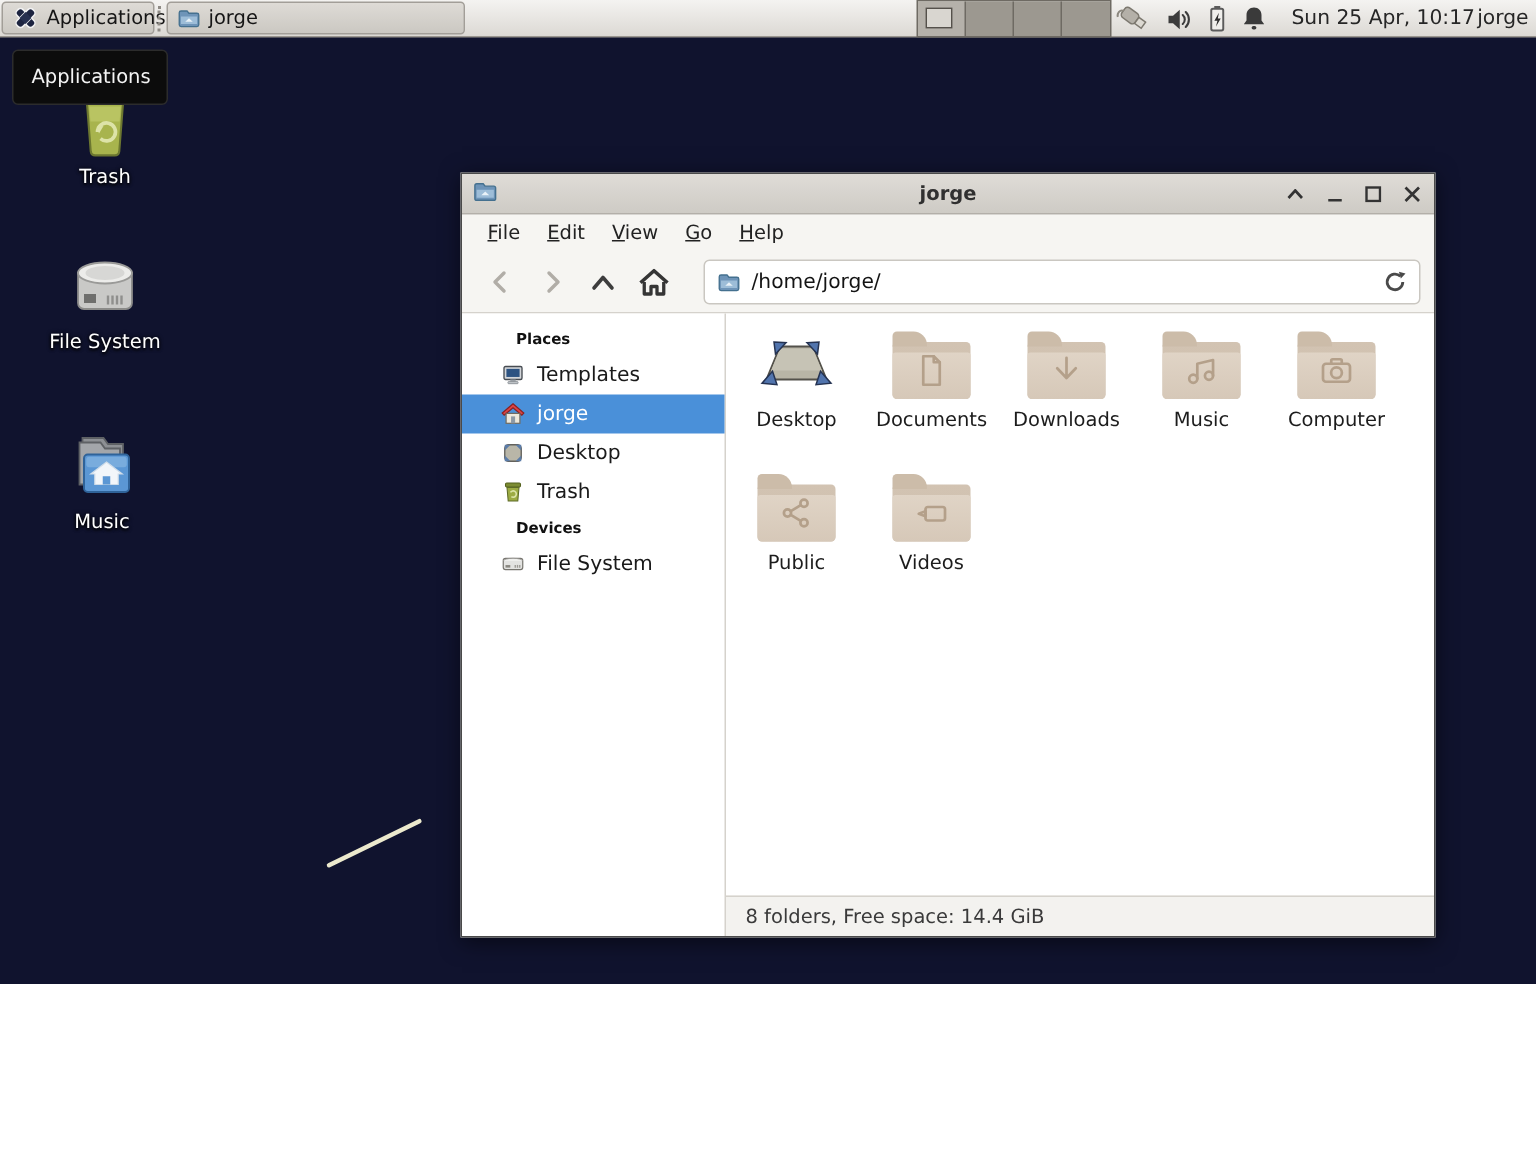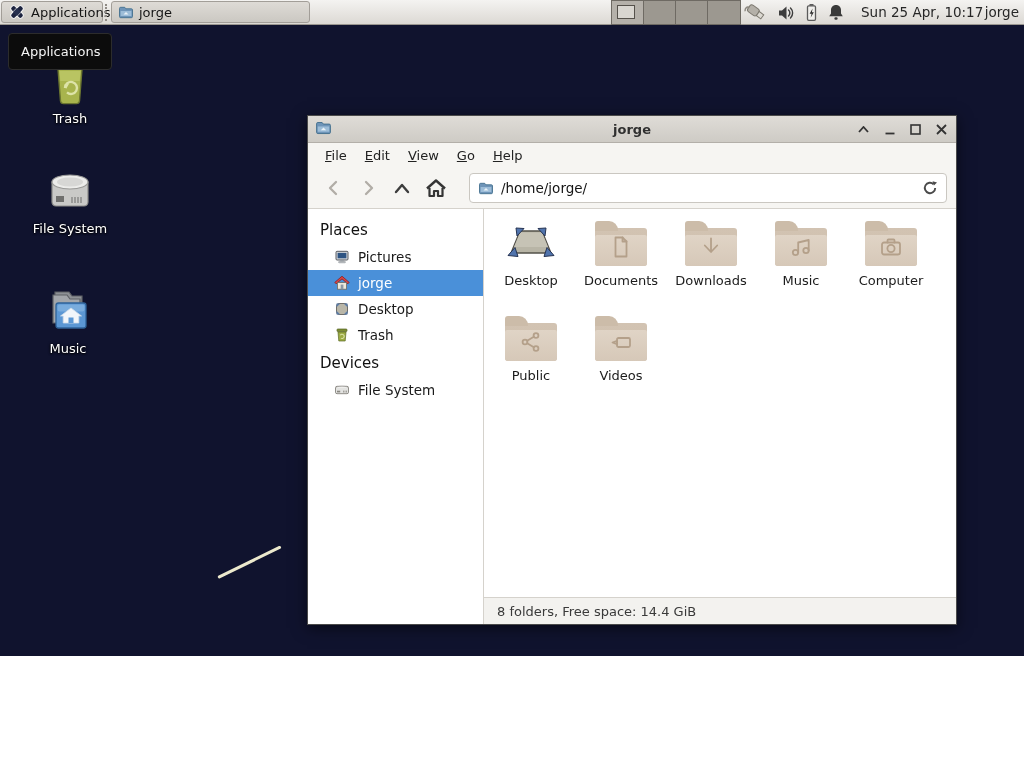--- a/index.html
+++ b/index.html
@@ -106,21 +106,21 @@
   #address-bar {
     flex:1; height:30px; margin-left:16px; background:#fff;
     border:1px solid #cac7c1; border-radius:4px;
     display:flex; align-items:center; padding:0 8px; gap:7px;
   }
   #address-text { font-size:13.5px; color:#141414; }
   #reload-btn { margin-left:auto; display:flex; align-items:center; }
 
   #fm-body { flex:1; display:flex; min-height:0; }
   #sidebar { width:176px; background:#fff; border-right:1px solid #d5d2cc; padding-top:6px; }
-  .side-header { font-weight:normal; font-size:15px; color:#111; padding:6px 0 5px 12px; }
+  .side-header { font-weight:bold; font-size:10px; color:#111; padding:6px 0 5px 12px;margin-left:24px; }
   .side-item {
     display:flex; align-items:center; gap:8px; height:26px;
     padding-left:26px; font-size:13.5px; color:#1a1a1a;
   }
   .side-item.selected { background:#4a90d9; color:#fff; }
   .side-item svg { flex:0 0 auto; }
 
   #main-pane { flex:1; display:flex; flex-direction:column; min-width:0; }
   #icon-view { flex:1; background:#fff; padding:10px 0 0 2px; display:flex; flex-wrap:wrap; align-content:flex-start; }
   .file-cell { width:90px; height:82px; display:flex; flex-direction:column; align-items:center; margin-bottom:13px; }
@@ -382,21 +382,21 @@
       <div id="sidebar">
         <div class="side-header">Places</div>
 
         <div class="side-item">
           <svg width="16" height="16" viewBox="0 0 16 16">
             <rect x="2" y="2.3" width="12" height="8.7" rx="1" fill="#d3d6da" stroke="#474c52" stroke-width="0.9"></rect>
             <rect x="3.6" y="3.9" width="8.8" height="5.4" fill="#2d5382"></rect>
             <rect x="6.2" y="11" width="3.6" height="1.4" fill="#9aa0a6"></rect>
             <rect x="4.6" y="12.4" width="6.8" height="1.4" rx="0.5" fill="#c2c7cc" stroke="#7c8187" stroke-width="0.5"></rect>
           </svg>
-          <span>Pictures</span>
+          <span>Templates</span>
         </div>
 
         <div class="side-item selected">
           <svg width="16" height="16" viewBox="0 0 16 16">
             <polygon points="8,1.2 15.2,7.4 13.9,8.8 8,3.9 2.1,8.8 0.8,7.4" fill="#d44" stroke="#8a2020" stroke-width="0.8"></polygon>
             <rect x="3.4" y="7.6" width="9.2" height="6.6" fill="#ede8dc" stroke="#6f6a60" stroke-width="0.8"></rect>
             <rect x="6.7" y="9.6" width="2.7" height="4.6" fill="#8d99a5"></rect>
           </svg>
           <span>jorge</span>
         </div>

